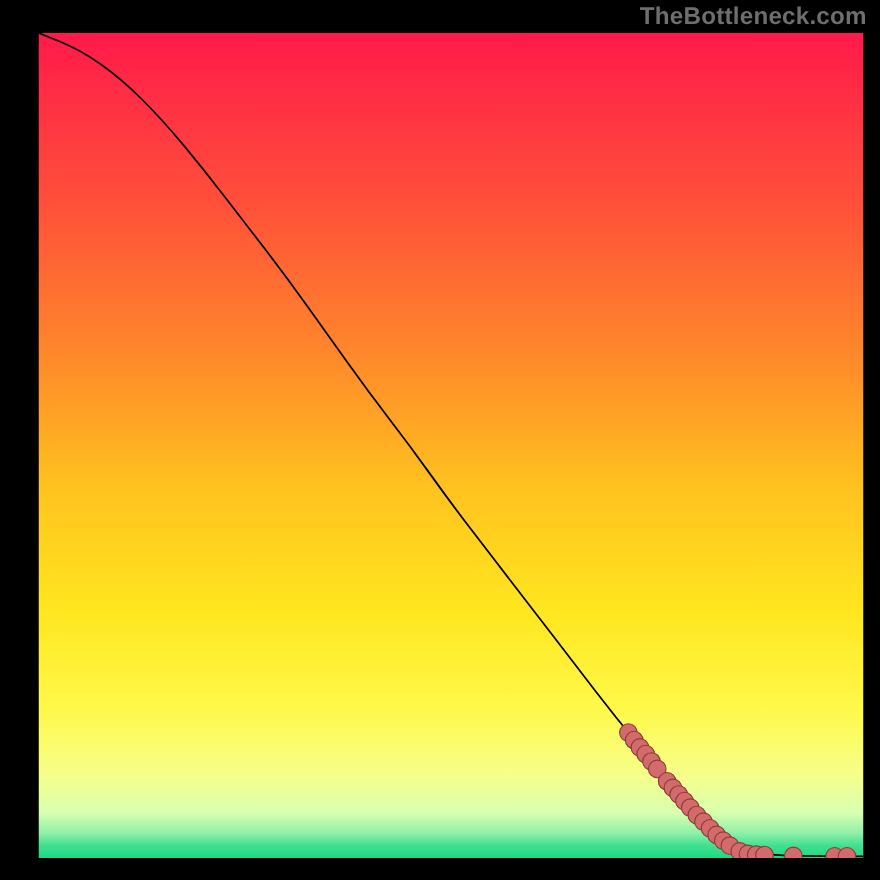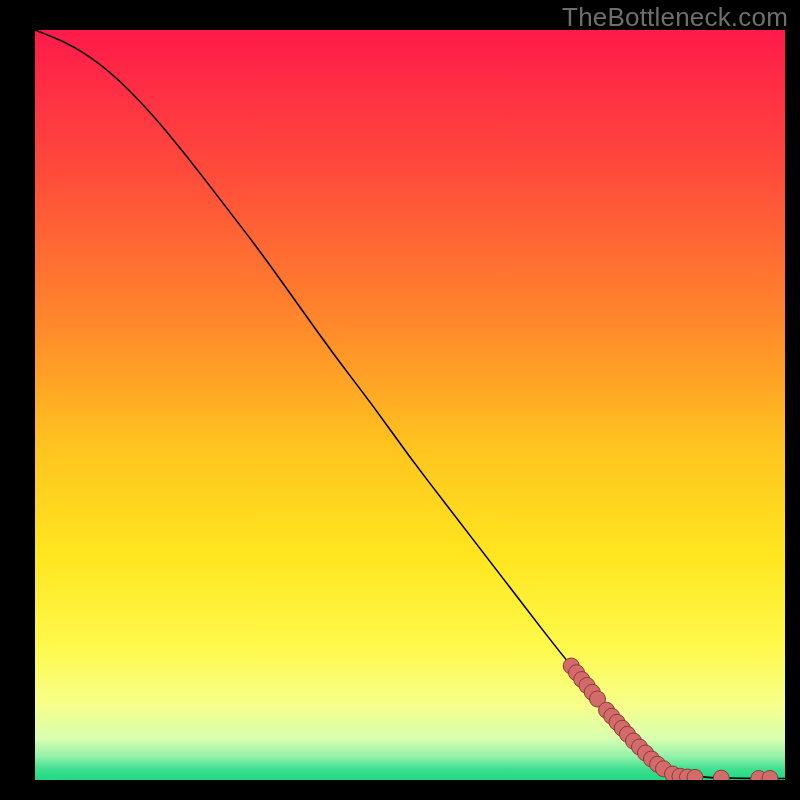--- a/index.html
+++ b/index.html
@@ -15,22 +15,22 @@
     position: relative;
     width: 800px;
     height: 800px;
     background: #000;
   }
   .attribution {
     position: absolute;
     top: 2px;
     right: 12px;
     color: #6e6e6e;
-    font-size: 26px;
-    font-weight: 400;
+    font-size: 22px;
+    font-weight: 700;
     letter-spacing: 0.2px;
   }
   .plot {
     position: absolute;
     left: 35px;
     top: 30px;
     width: 750px;
     height: 750px;
   }
   svg { display: block; }

